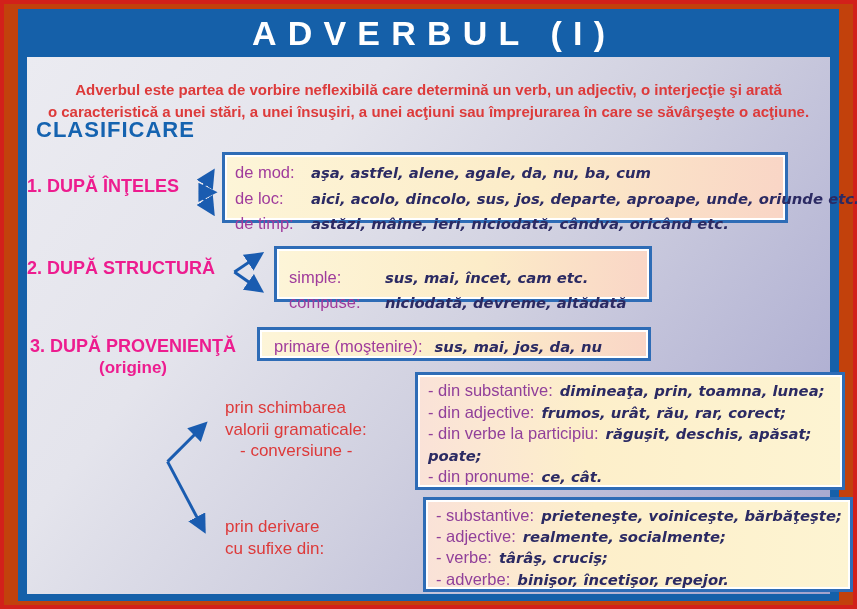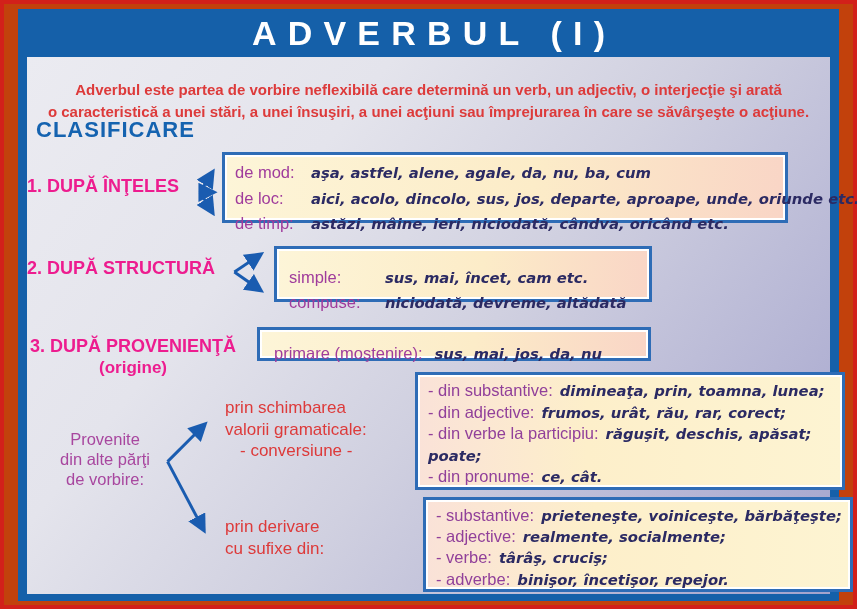--- a/index.html
+++ b/index.html
@@ -56,21 +56,21 @@
     border:3px solid #2e6cb6;
     box-shadow:inset 0 0 0 2px #ffffff;
     background:linear-gradient(95deg,#fdf5d8 0%,#fcecc8 55%,#f9d5c6 100%);
   }
   .gbox.rightbox{
     background:linear-gradient(90deg,#fae2d8 0%,#fdefca 40%,#fdf4d2 100%);
     text-align:right;
   }
   .box1{left:195px;top:95px;width:566px;height:71px;padding:5px 10px;}
   .box2{left:247px;top:189px;width:378px;height:56px;padding:16px 12px;}
-  .box3{left:230px;top:270px;width:394px;height:34px;padding:10px 14px;}
+  .box3{left:230px;top:270px;width:394px;height:34px;padding:3px 14px;}
   .boxA{left:388px;top:315px;width:430px;height:118px;padding:5px 10px;}
   .boxB{left:396px;top:440px;width:430px;height:95px;padding:5px 10px;}
   .row{display:flex;align-items:baseline;white-space:nowrap;}
   .box1 .row{line-height:24.5px;}
   .box2 .row{line-height:25px;}
   .box3 .row{line-height:26px;}
   .boxA .row{line-height:21.6px;}
   .boxB .row{line-height:21.2px;}
   .lbl{color:#a03c9c;font-size:16.5px;font-weight:400;}
   .box1 .lbl{width:76px;flex:0 0 76px;}
@@ -169,25 +169,20 @@
         <span class="sub">(origine)</span>
       </div>
 
       <div class="gbox box3">
         <div class="row">
           <span class="lbl">primare (moştenire):</span>
           <span class="val">sus, mai, jos, da, nu</span>
         </div>
       </div>
 
-      <div class="provenite">
-        <span>Provenite</span><br>
-        <span>din alte părţi</span><br>
-        <span>de vorbire:</span>
-      </div>
 
       <div class="redlabel conversiune">
         <span>prin schimbarea</span><br>
         <span>valorii gramaticale:</span><br>
         <span class="l3">- conversiune -</span>
       </div>
 
       <div class="redlabel derivare">
         <span>prin derivare</span><br>
         <span>cu sufixe din:</span>

